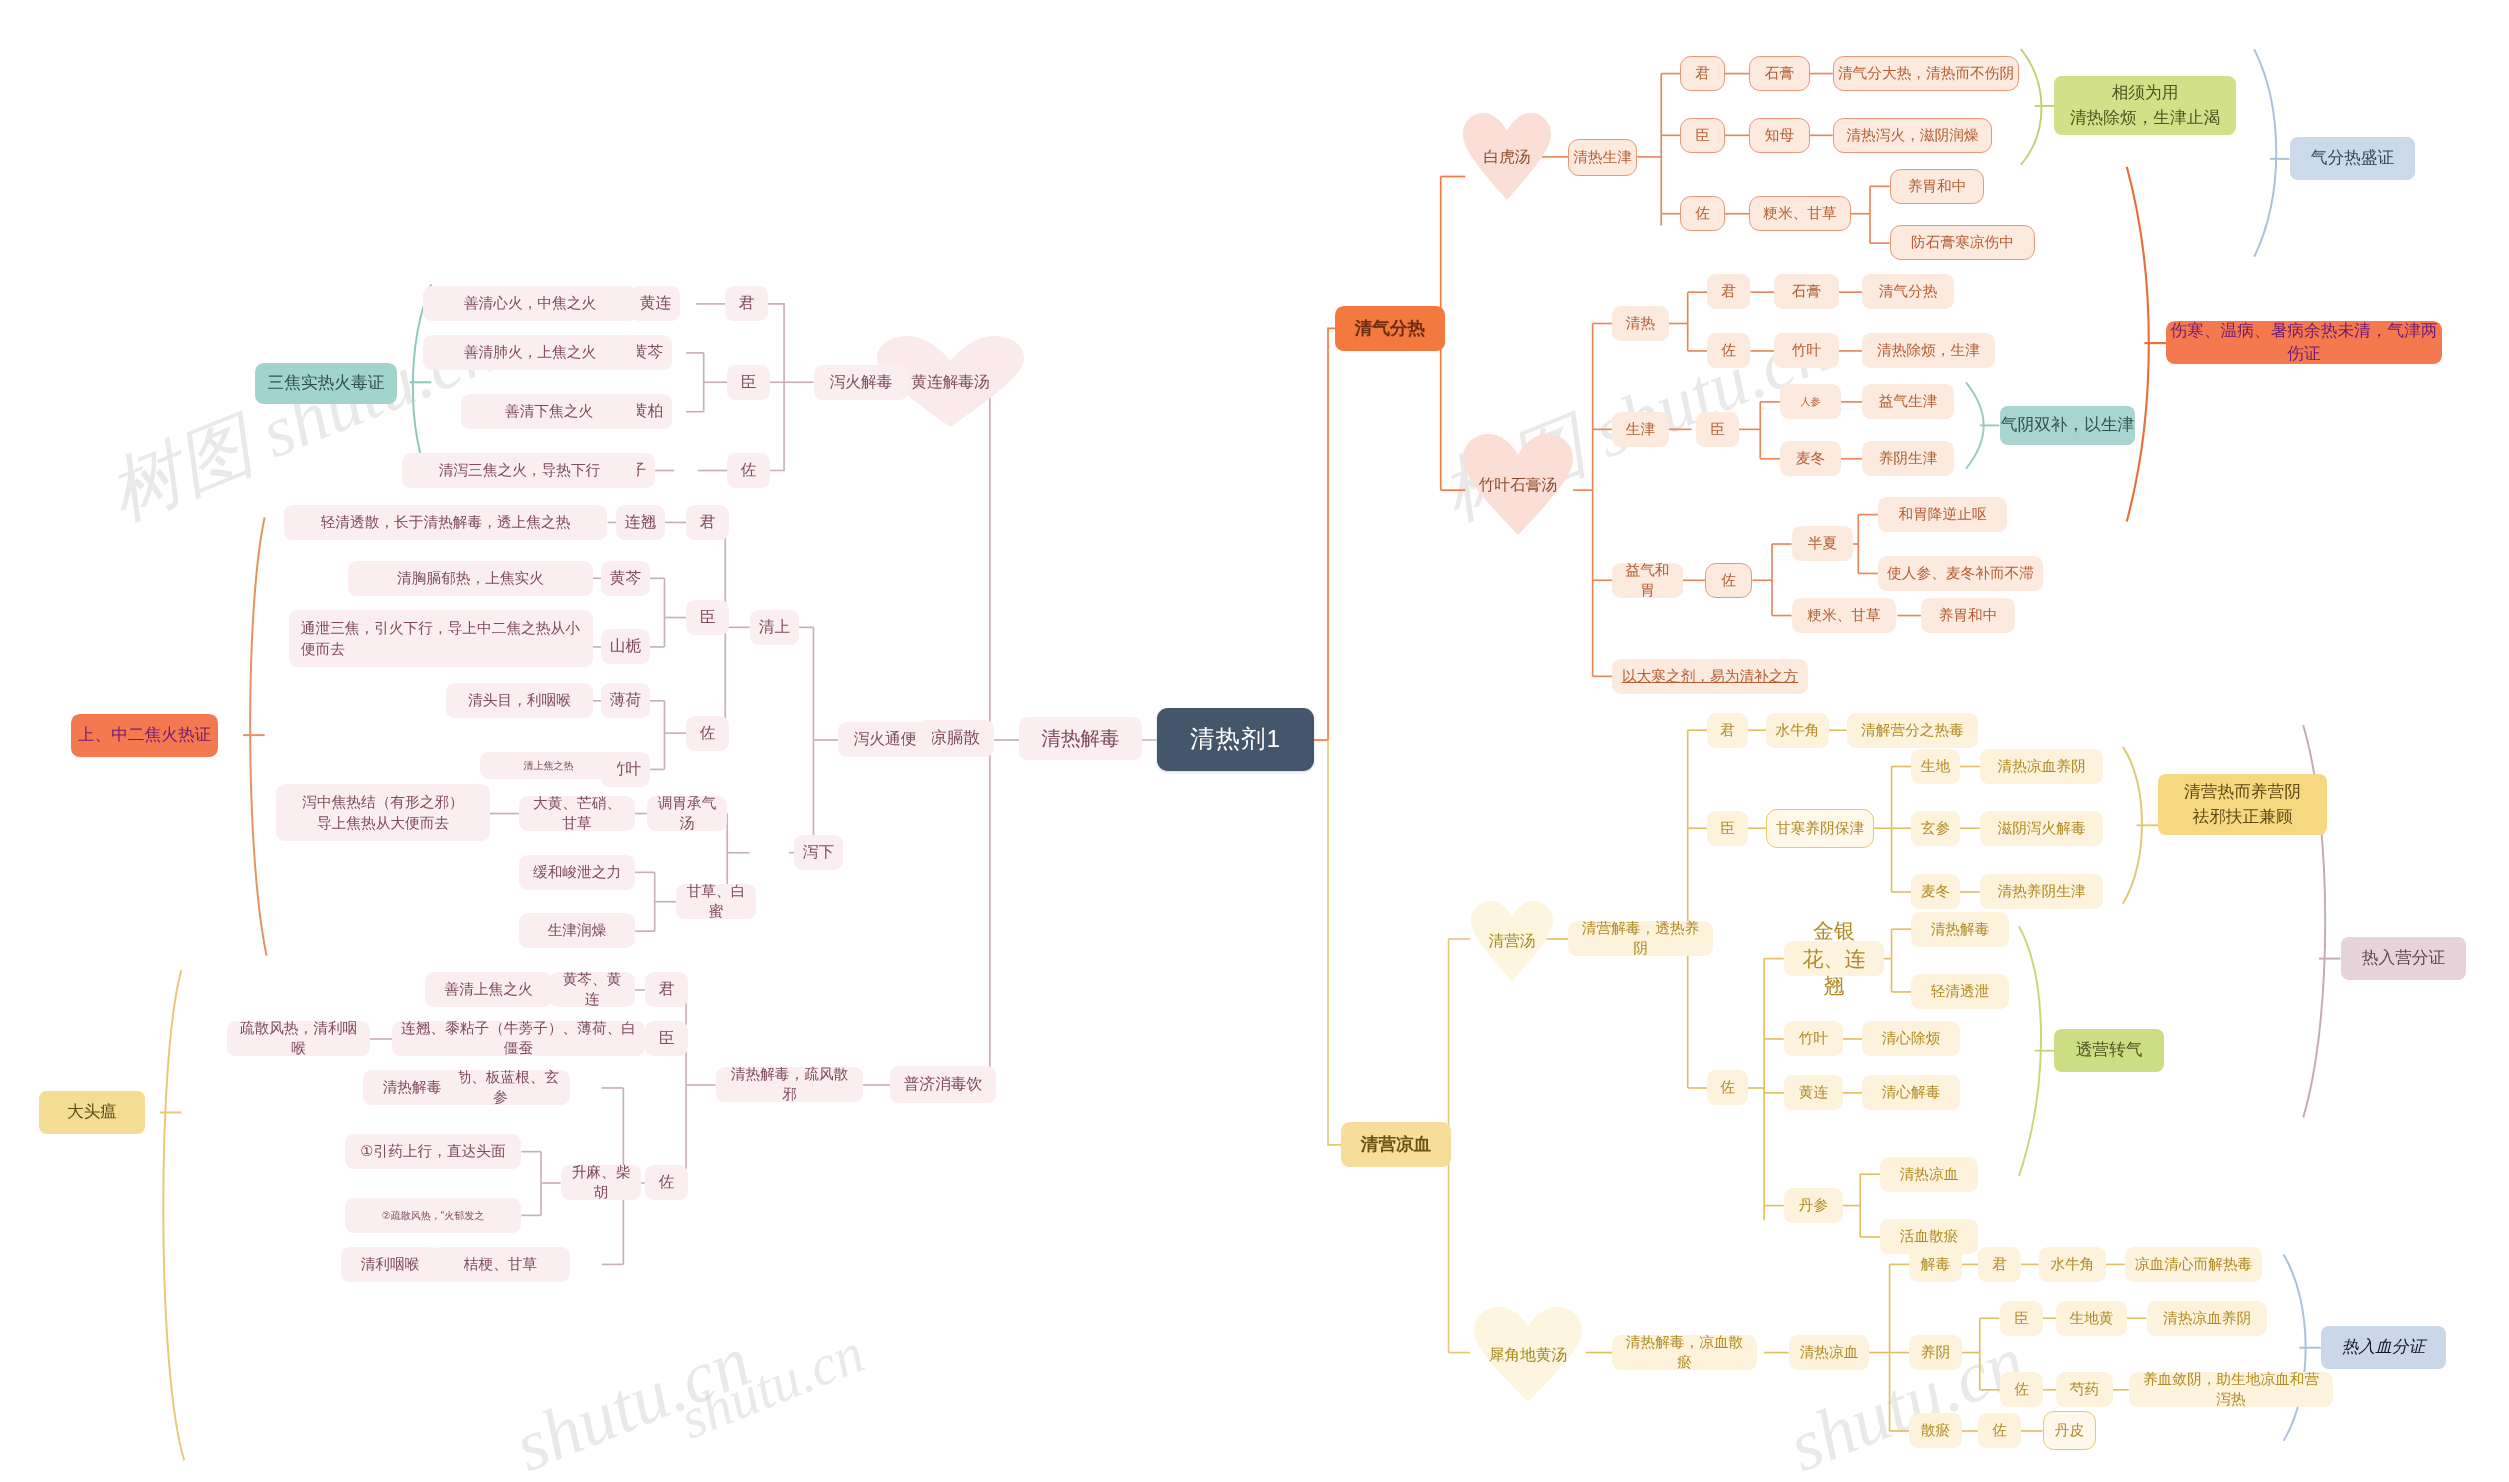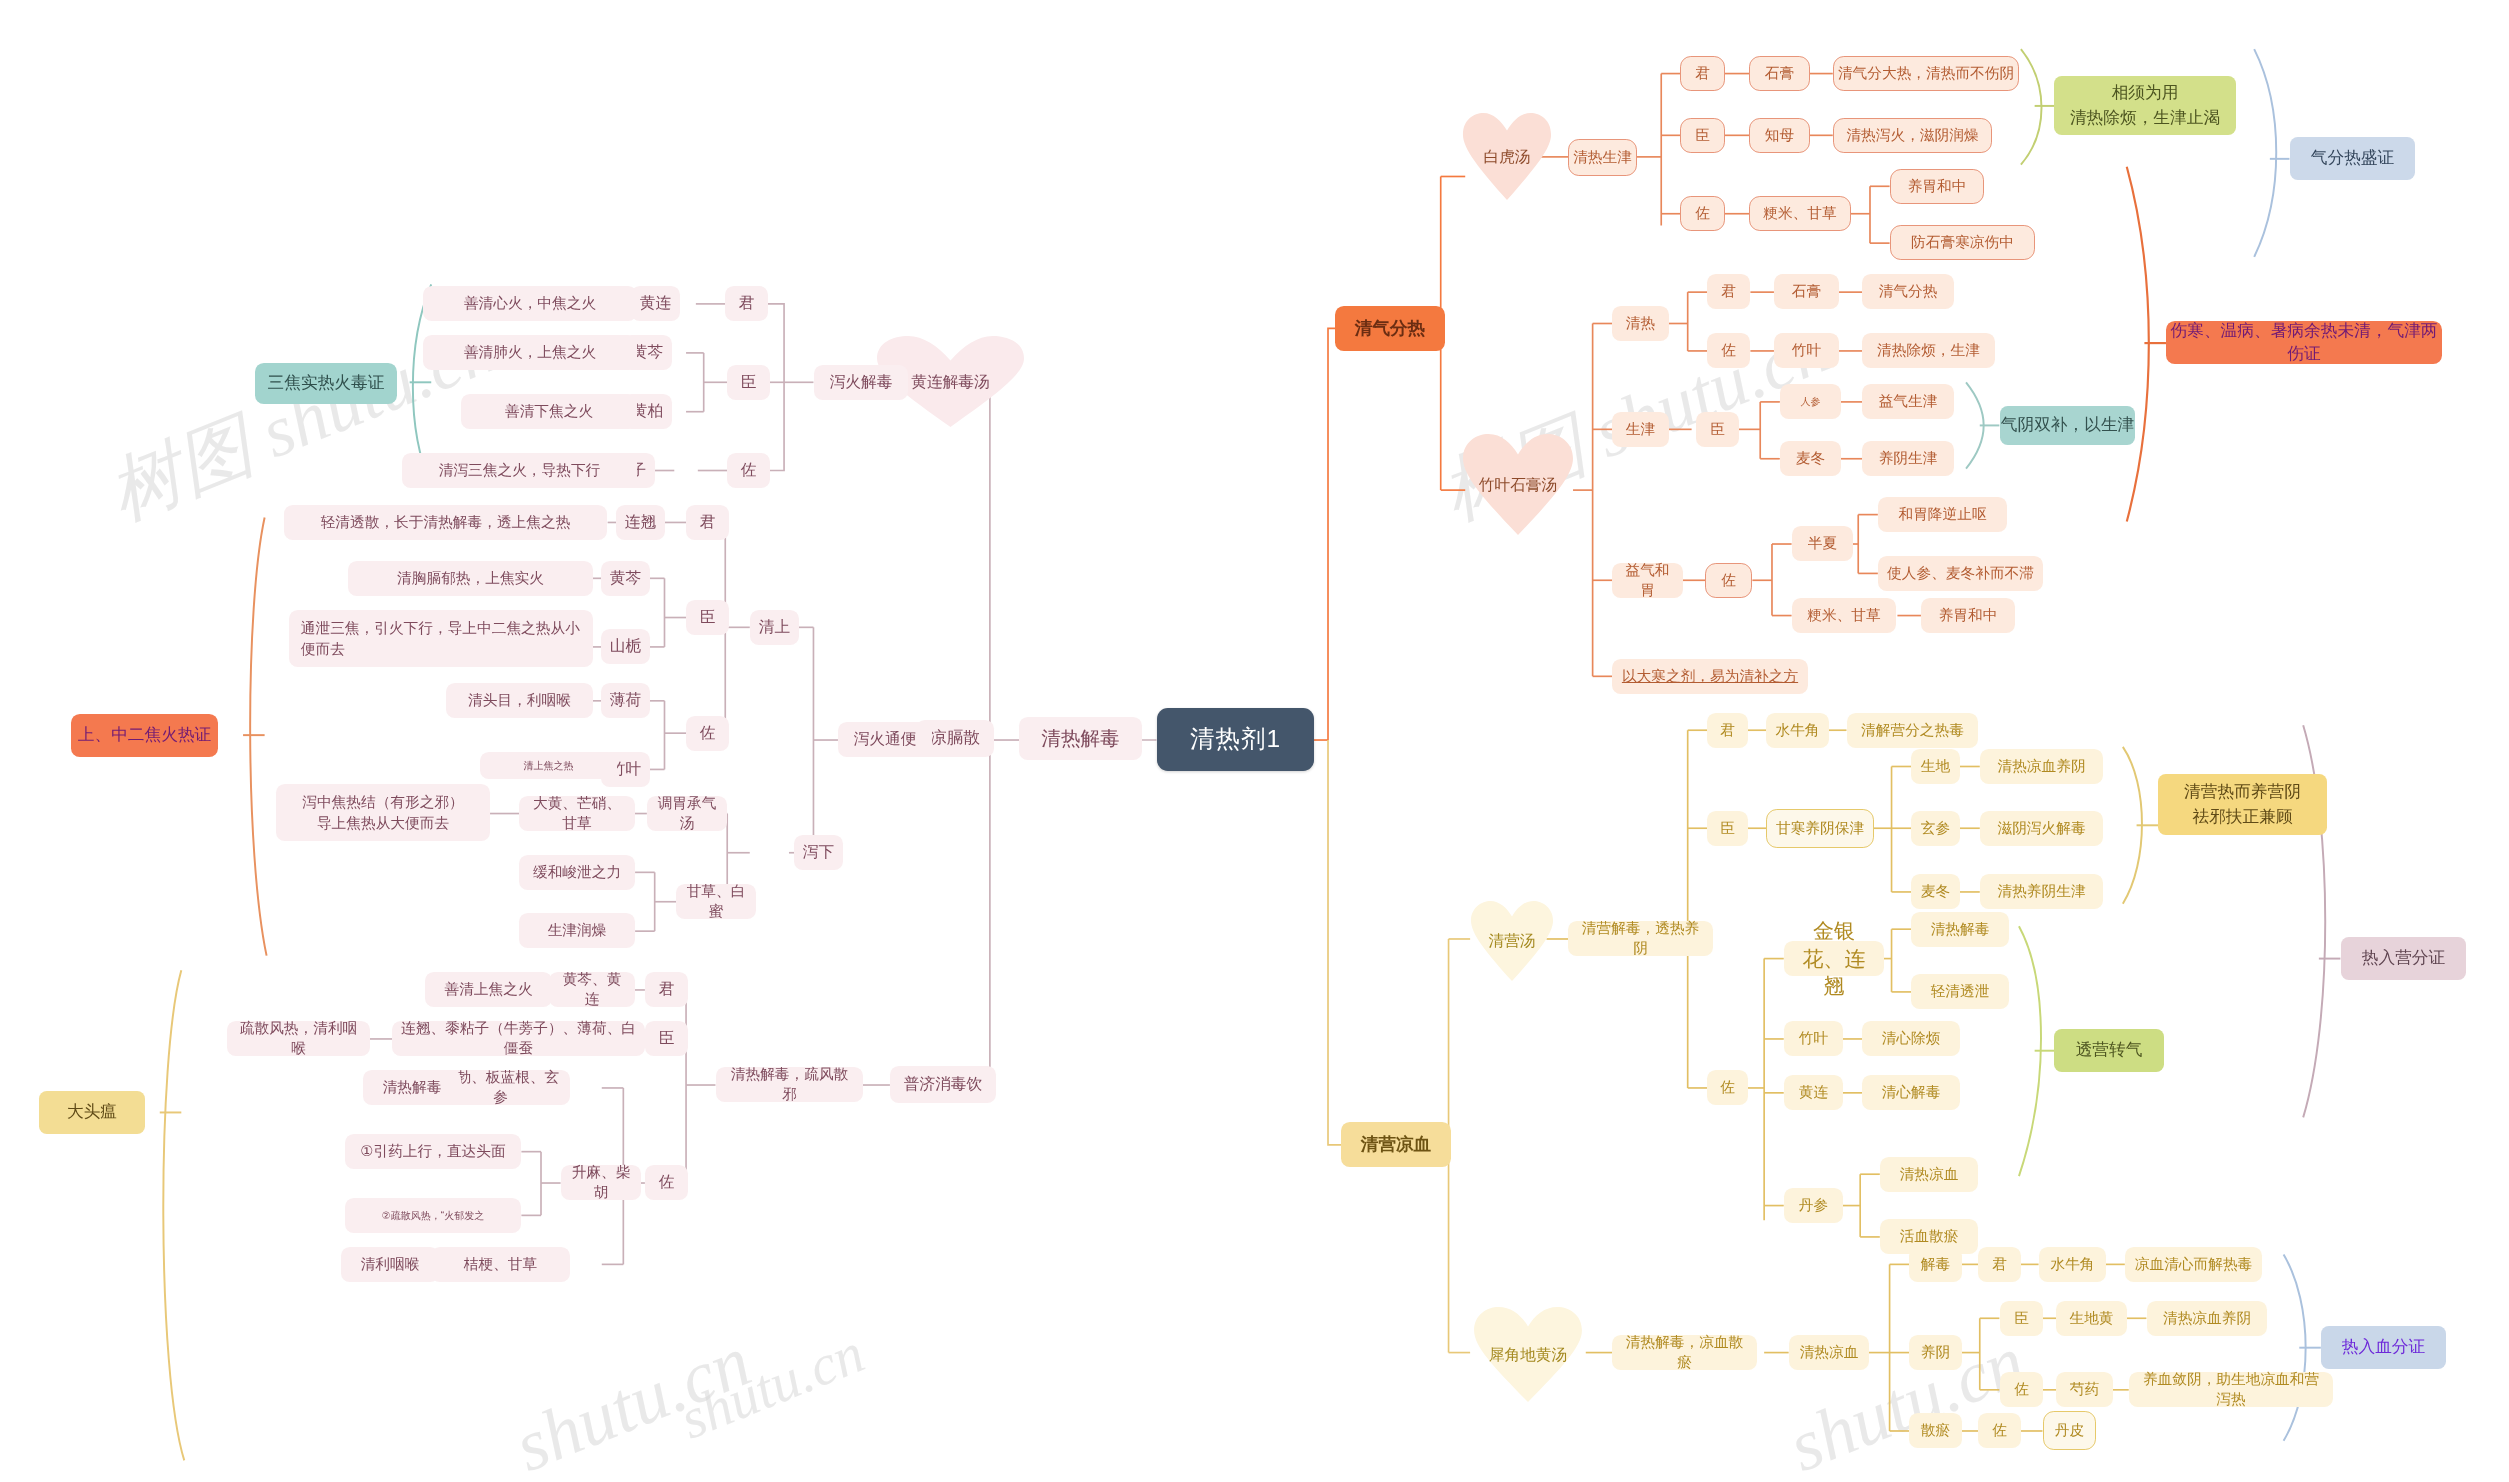--- a/index.html
+++ b/index.html
@@ -26,21 +26,21 @@
   .b-main-yellow{background:#f6dd9a;color:#6d5313;border-radius:8.8px;font-weight:bold;font-size:17.6px;}
   .b-mauve{background:#e7d3da;color:#5f4450;border-radius:7.8px;font-size:16.7px;}
   .b-teal{background:#a2d4ce;color:#2f4f4c;border-radius:8.8px;font-size:16.7px;}
   .b-teal2{background:#a8d5d0;color:#33514e;border-radius:7.8px;font-size:16.7px;}
   .b-red{background:#f4794f;color:#701a75;border-radius:8.8px;font-size:16.7px;}
   .b-yellowbox{background:#f5d87f;color:#5f4a16;border-radius:7.8px;font-size:16.7px;}
   .b-yellowtag{background:#f3dd94;color:#5f4a16;border-radius:7.8px;font-size:16.7px;}
   .b-green{background:#d3e08a;color:#4d5520;border-radius:7.8px;font-size:16.7px;}
   .b-green2{background:#cddd83;color:#4d5520;border-radius:7.8px;font-size:16.7px;}
   .b-blue{background:#ccd9ea;color:#34465c;border-radius:7.8px;font-size:16.7px;}
-  .b-blue2{background:#c9d7e9;color:#6d28d9;border-radius:7.8px;font-size:16.7px;}
+  .b-blue2{background:#c9d7e9;color:#0f172a;border-radius:7.8px;font-size:16.7px;font-style:italic;}
 
   
   .heart{position:absolute;display:flex;align-items:center;justify-content:center;}
   .heart .hshape{position:absolute;left:0;top:0;width:100%;height:100%;}
   .heart .htext{position:relative;z-index:2;font-size:15.7px;}
   .heart.pinkh .htext{color:#7e4a5c;}
   .heart.orangeh .htext{color:#8d4a2a;}
   .heart.yellowh .htext{color:#a4891f;}
 
   

